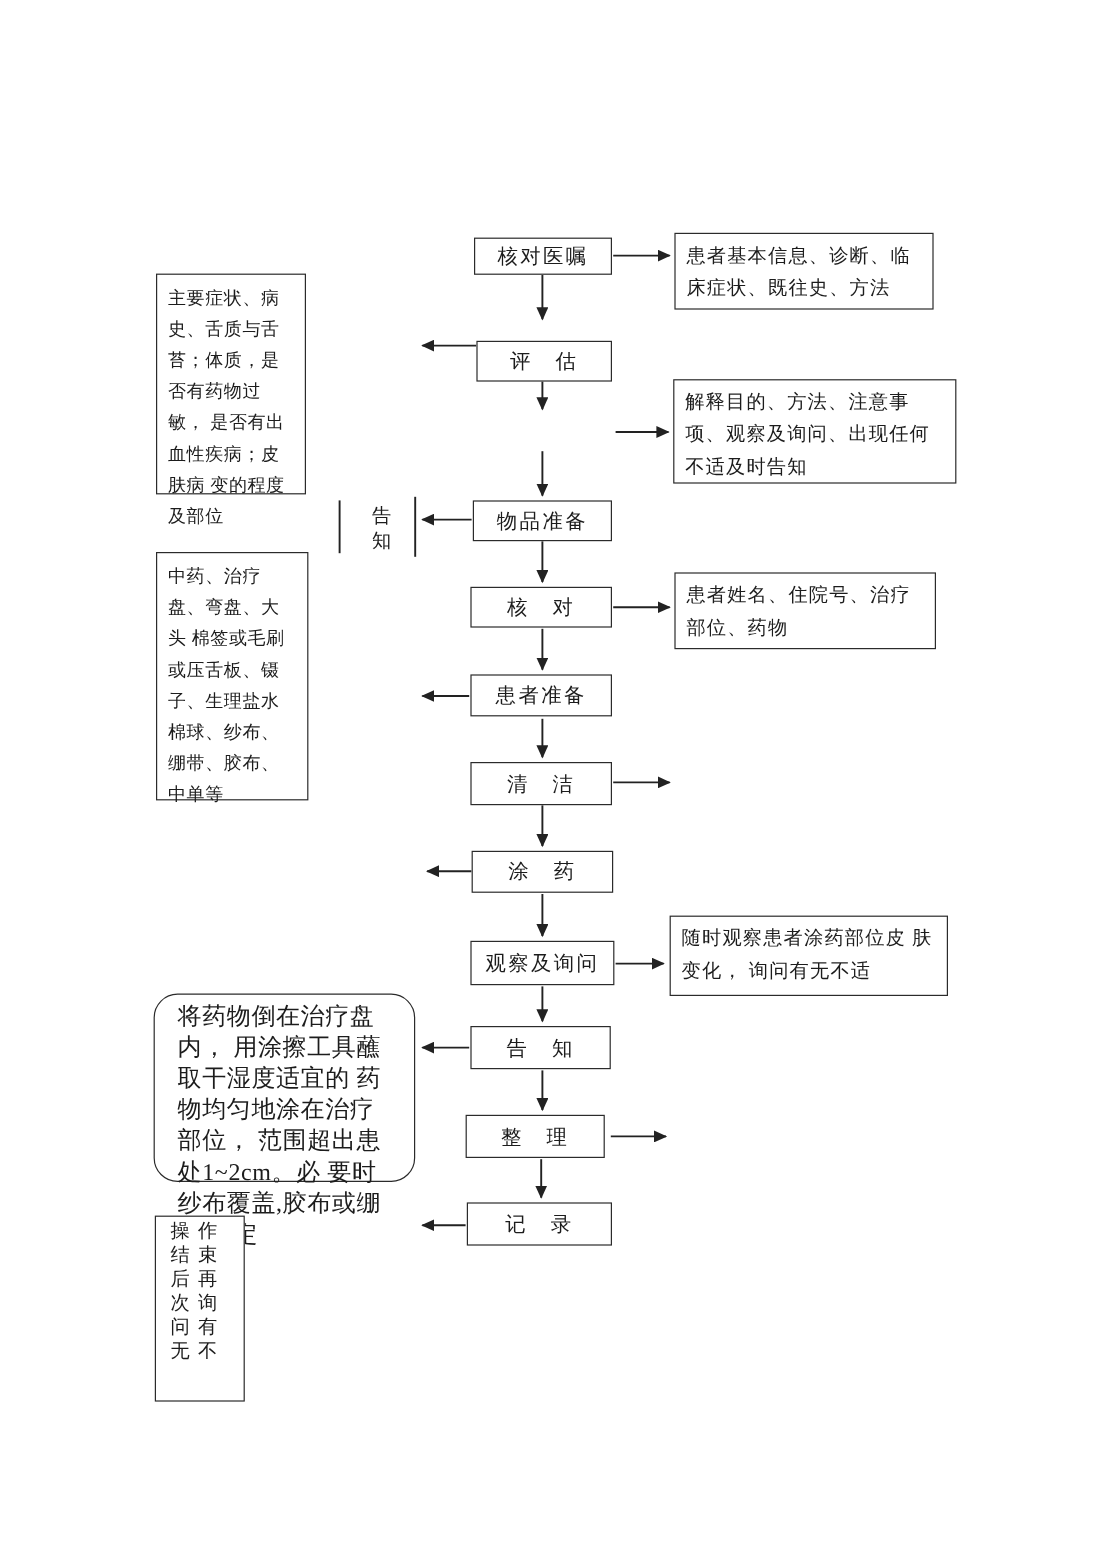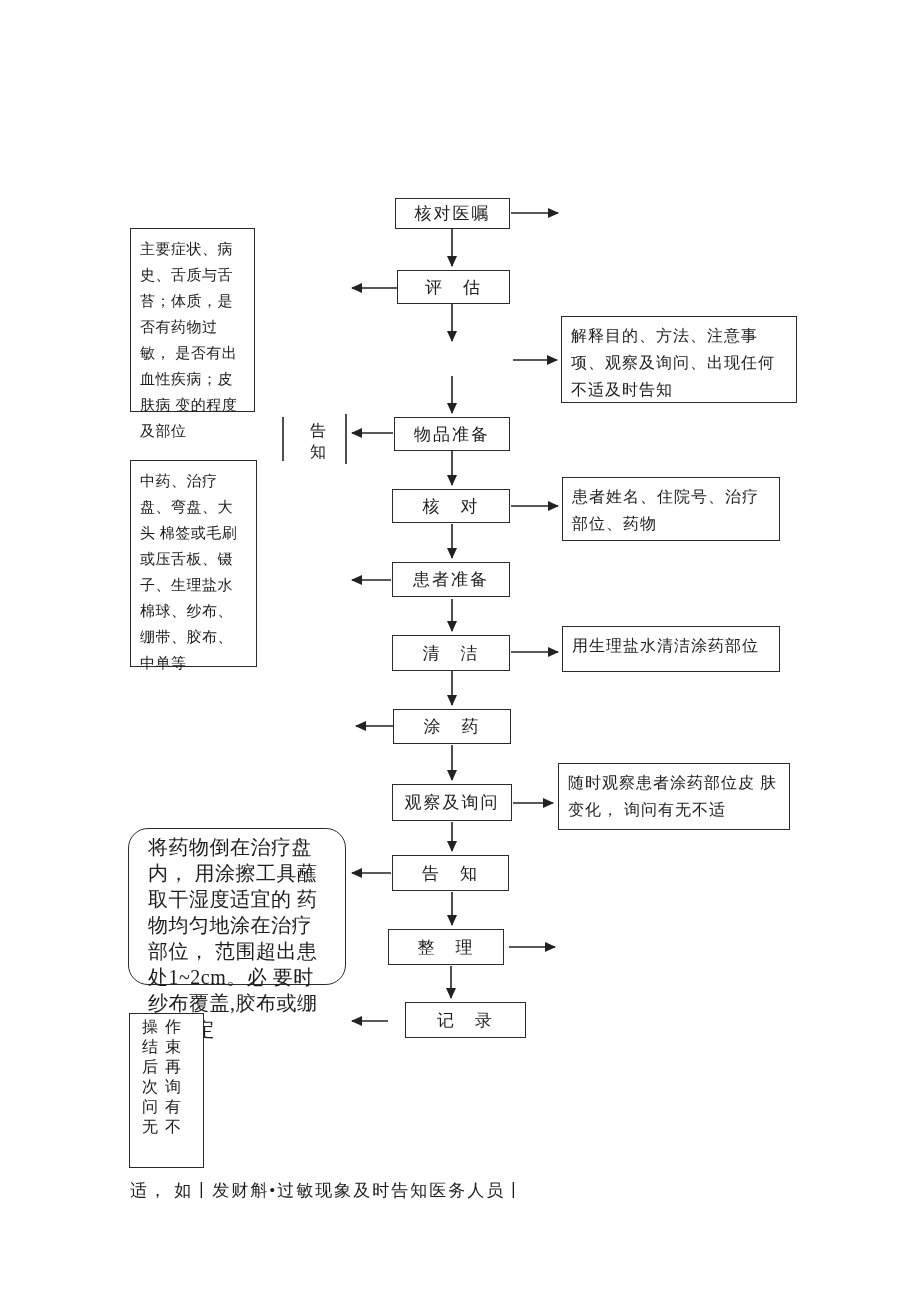--- a/index.html
+++ b/index.html
@@ -67,38 +67,37 @@
     <line x1="513" y1="803" x2="553" y2="803" marker-end="url(#ah)"></line>
     <line x1="391" y1="873" x2="352" y2="873" marker-end="url(#ah)"></line>
     <line x1="509" y1="947" x2="555" y2="947" marker-end="url(#ah)"></line>
     <line x1="388" y1="1021" x2="352" y2="1021" marker-end="url(#ah)"></line>
 
     <line x1="283" y1="417" x2="283" y2="461"></line>
     <line x1="346" y1="414" x2="346" y2="464"></line>
   </svg>
 
   <div class="fbox" style="left:395px;top:198px;width:115px;height:31px;">核对医嘱</div>
-  <div class="fbox" style="left:397px;top:270px;width:113px;height:34px;">评　估</div>
+  <div class="fbox" style="left:397px;top:284px;width:113px;height:34px;">评　估</div>
   <div class="fbox" style="left:394px;top:417px;width:116px;height:34px;">物品准备</div>
   <div class="fbox" style="left:392px;top:489px;width:118px;height:34px;">核　对</div>
   <div class="fbox" style="left:392px;top:562px;width:118px;height:35px;">患者准备</div>
   <div class="fbox" style="left:392px;top:635px;width:118px;height:36px;">清　洁</div>
   <div class="fbox" style="left:393px;top:709px;width:118px;height:35px;">涂　药</div>
   <div class="fbox" style="left:392px;top:784px;width:120px;height:37px;">观察及询问</div>
   <div class="fbox" style="left:392px;top:855px;width:117px;height:36px;">告　知</div>
   <div class="fbox" style="left:388px;top:929px;width:116px;height:36px;">整　理</div>
-  <div class="fbox" style="left:389px;top:1002px;width:121px;height:36px;margin-left:16px;">记　录</div>
+  <div class="fbox" style="left:389px;top:1002px;width:121px;height:36px;">记　录</div>
 
   <div class="sidelabel">告知</div>
 
+  <div class="note note-r" style="left:562px;top:194px;width:216px;height:64px;">患者基本信息、诊断、临床症状、既往史、方法</div>
   <div class="note note-r" style="left:561px;top:316px;width:236px;height:87px;">解释目的、方法、注意事项、观察及询问、出现任何不适及时告知</div>
   <div class="note note-r" style="left:562px;top:477px;width:218px;height:64px;">患者姓名、住院号、治疗部位、药物</div>
-  <div class="note note-r" style="left:562px;top:626px;width:218px;height:46px;">用生理盐水清洁涂药部位</div>
   <div class="note note-r" style="left:558px;top:763px;width:232px;height:67px;">随时观察患者涂药部位皮 肤变化， 询问有无不适</div>
 
   <div class="note note-l" style="left:130px;top:228px;width:125px;height:184px;">主要症状、病史、舌质与舌 苔；体质，是否有药物过敏， 是否有出血性疾病；皮肤病 变的程度及部位</div>
   <div class="note note-l" style="left:130px;top:460px;width:127px;height:207px;">中药、治疗盘、弯盘、大头 棉签或毛刷或压舌板、镊子、生理盐水棉球、纱布、绷带、胶布、中单等</div>
   <div class="note note-l4" style="left:128px;top:828px;width:218px;height:157px;">将药物倒在治疗盘内， 用涂擦工具蘸取干湿度适宜的 药物均匀地涂在治疗部位， 范围超出患处1~2cm。必 要时纱布覆盖,胶布或绷带 固定</div>
   <div class="note note-l5" style="left:129px;top:1013px;width:75px;height:155px;">操作结束后再次询问有无不</div>
 
-  <div class="footer-line">适， 如丨发财斛•过敏现象及时告知医务人员丨</div>
 
 </div>
 
 </body></html>

